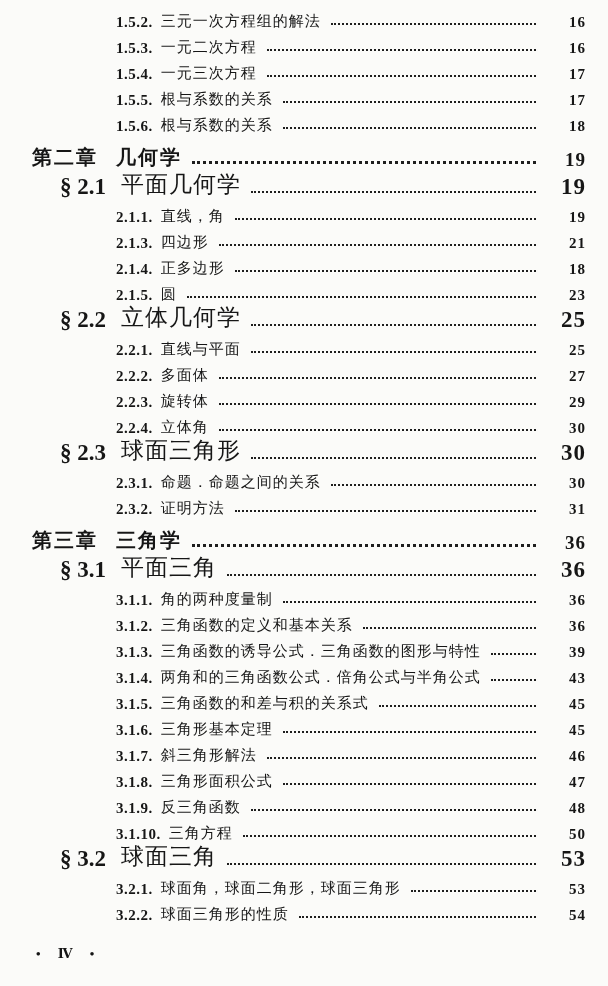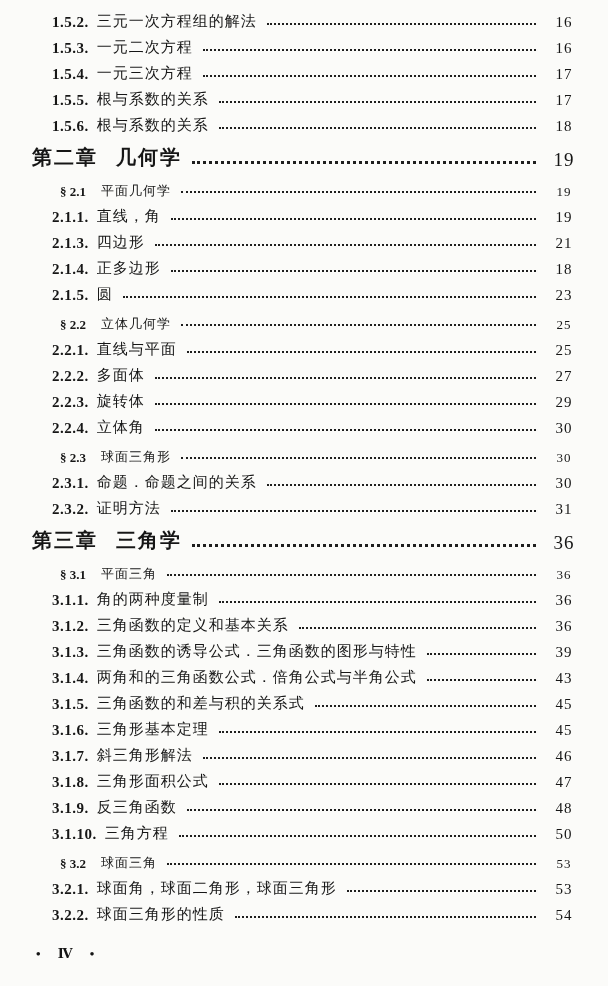--- a/index.html
+++ b/index.html
@@ -25,30 +25,30 @@
   .title { white-space: nowrap; flex: none; letter-spacing: 1px; text-align: right; }
   .leader {
     flex: 1 1 auto;
     min-width: 10px;
     border-bottom: 2px dotted #1e1e1e;
     margin: 0 6px 6px 10px;
   }
   .page-num {
     flex: none;
     width: 44px;
-    text-align: center;
-    font-weight: 400;
+    text-align: right;
+    font-weight: 700;
     letter-spacing: 1px;
     margin-top: 11px;
   }
   
-  .lvl-sub { height: 26px; padding-left: 52px; font-size: 15px; }
+  .lvl-sub { height: 26px; padding-left: 116px; font-size: 15px; }
   .lvl-sub .num { margin-right: 8px; letter-spacing: 0.5px; }
   
-  .lvl-section { height: 29px; padding-left: 60px; font-size: 13px; }
+  .lvl-section { height: 29px; padding-left: 60px; font-size: 23px; }
   .lvl-section .num { margin-right: 15px; }
   .lvl-section .leader { margin-bottom: 7px; }
   
   .lvl-chapter {
     height: 33px; margin-top: 3px;
     padding-left: 32px;
     font-size: 20px; font-weight: 700;
   }
   .lvl-chapter .num { margin-right: 18px; letter-spacing: 2px; }
   .lvl-chapter .title { letter-spacing: 2px; }

